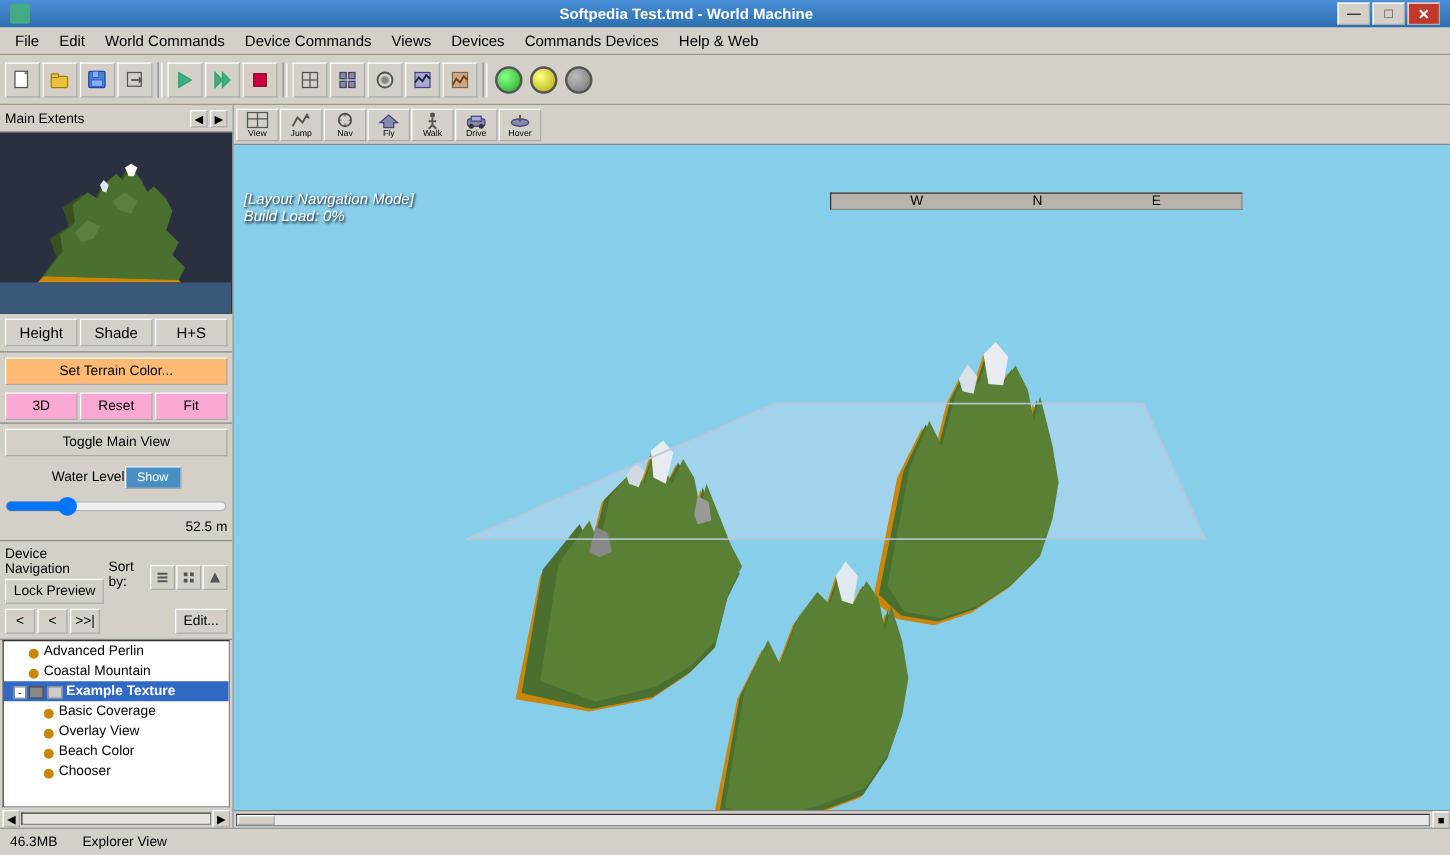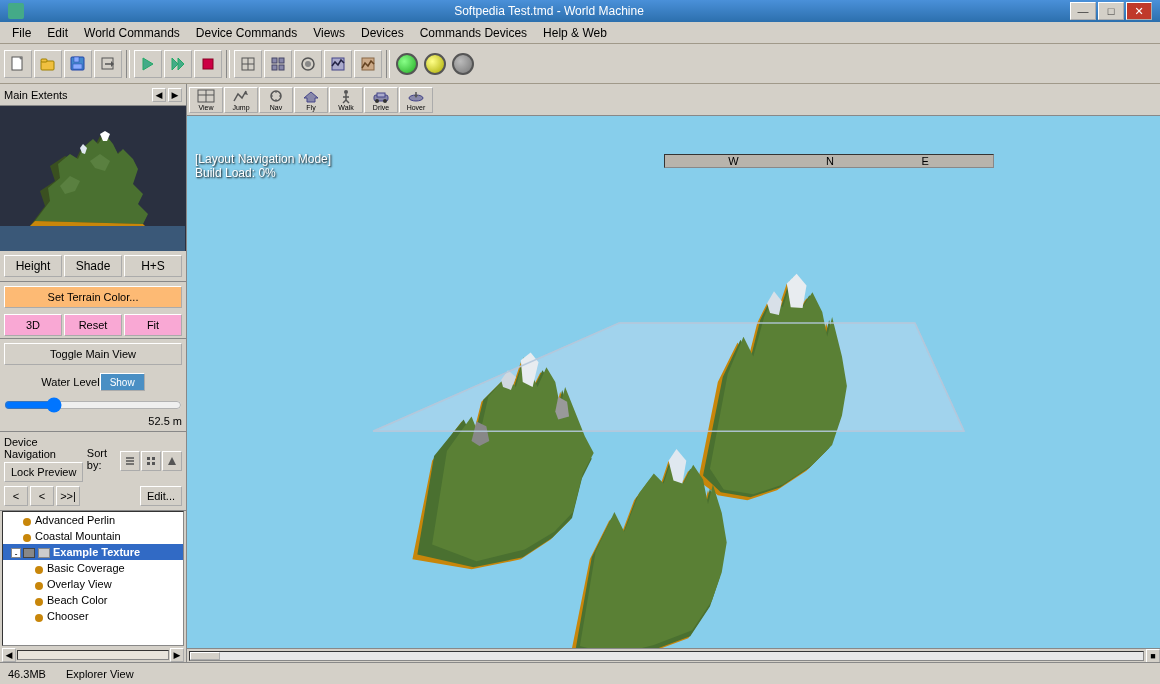--- a/index.html
+++ b/index.html
@@ -7,20 +7,21 @@
 
     
     #titlebar {
       height: 22px;
       background: linear-gradient(to bottom, #4a90d9, #2c6fad);
       display: flex; align-items: center; justify-content: space-between;
       padding: 0 8px;
       color: white;
       font-size: 12px;
       user-select: none;
+      font-weight: bold;
     }
     #titlebar-controls { display: flex; gap: 2px; }
     .title-btn {
       width: 26px; height: 18px;
       display: flex; align-items: center; justify-content: center;
       font-size: 11px; cursor: pointer; color: #333;
       background: #d4d0c8; border: 1px outset #fff;
     }
     .title-btn.close { background: #c0392b; color: white; }
 
@@ -227,20 +228,21 @@
     }
     .compass-line { height: 14px; background: #b8b4ac; border: 1px inset #888; display: flex; align-items: center; justify-content: space-around; padding: 0 20px; width: 330px; font-size: 11px; }
 
     
     #mode-info {
       position: absolute;
       top: 36px; left: 8px;
       color: white;
       font-size: 12px;
       text-shadow: 1px 1px 2px black;
+      font-style: italic;
     }
 
     
     #terrain-view {
       flex: 1;
       background: #87CEEB;
       position: relative;
       overflow: hidden;
     }
 

